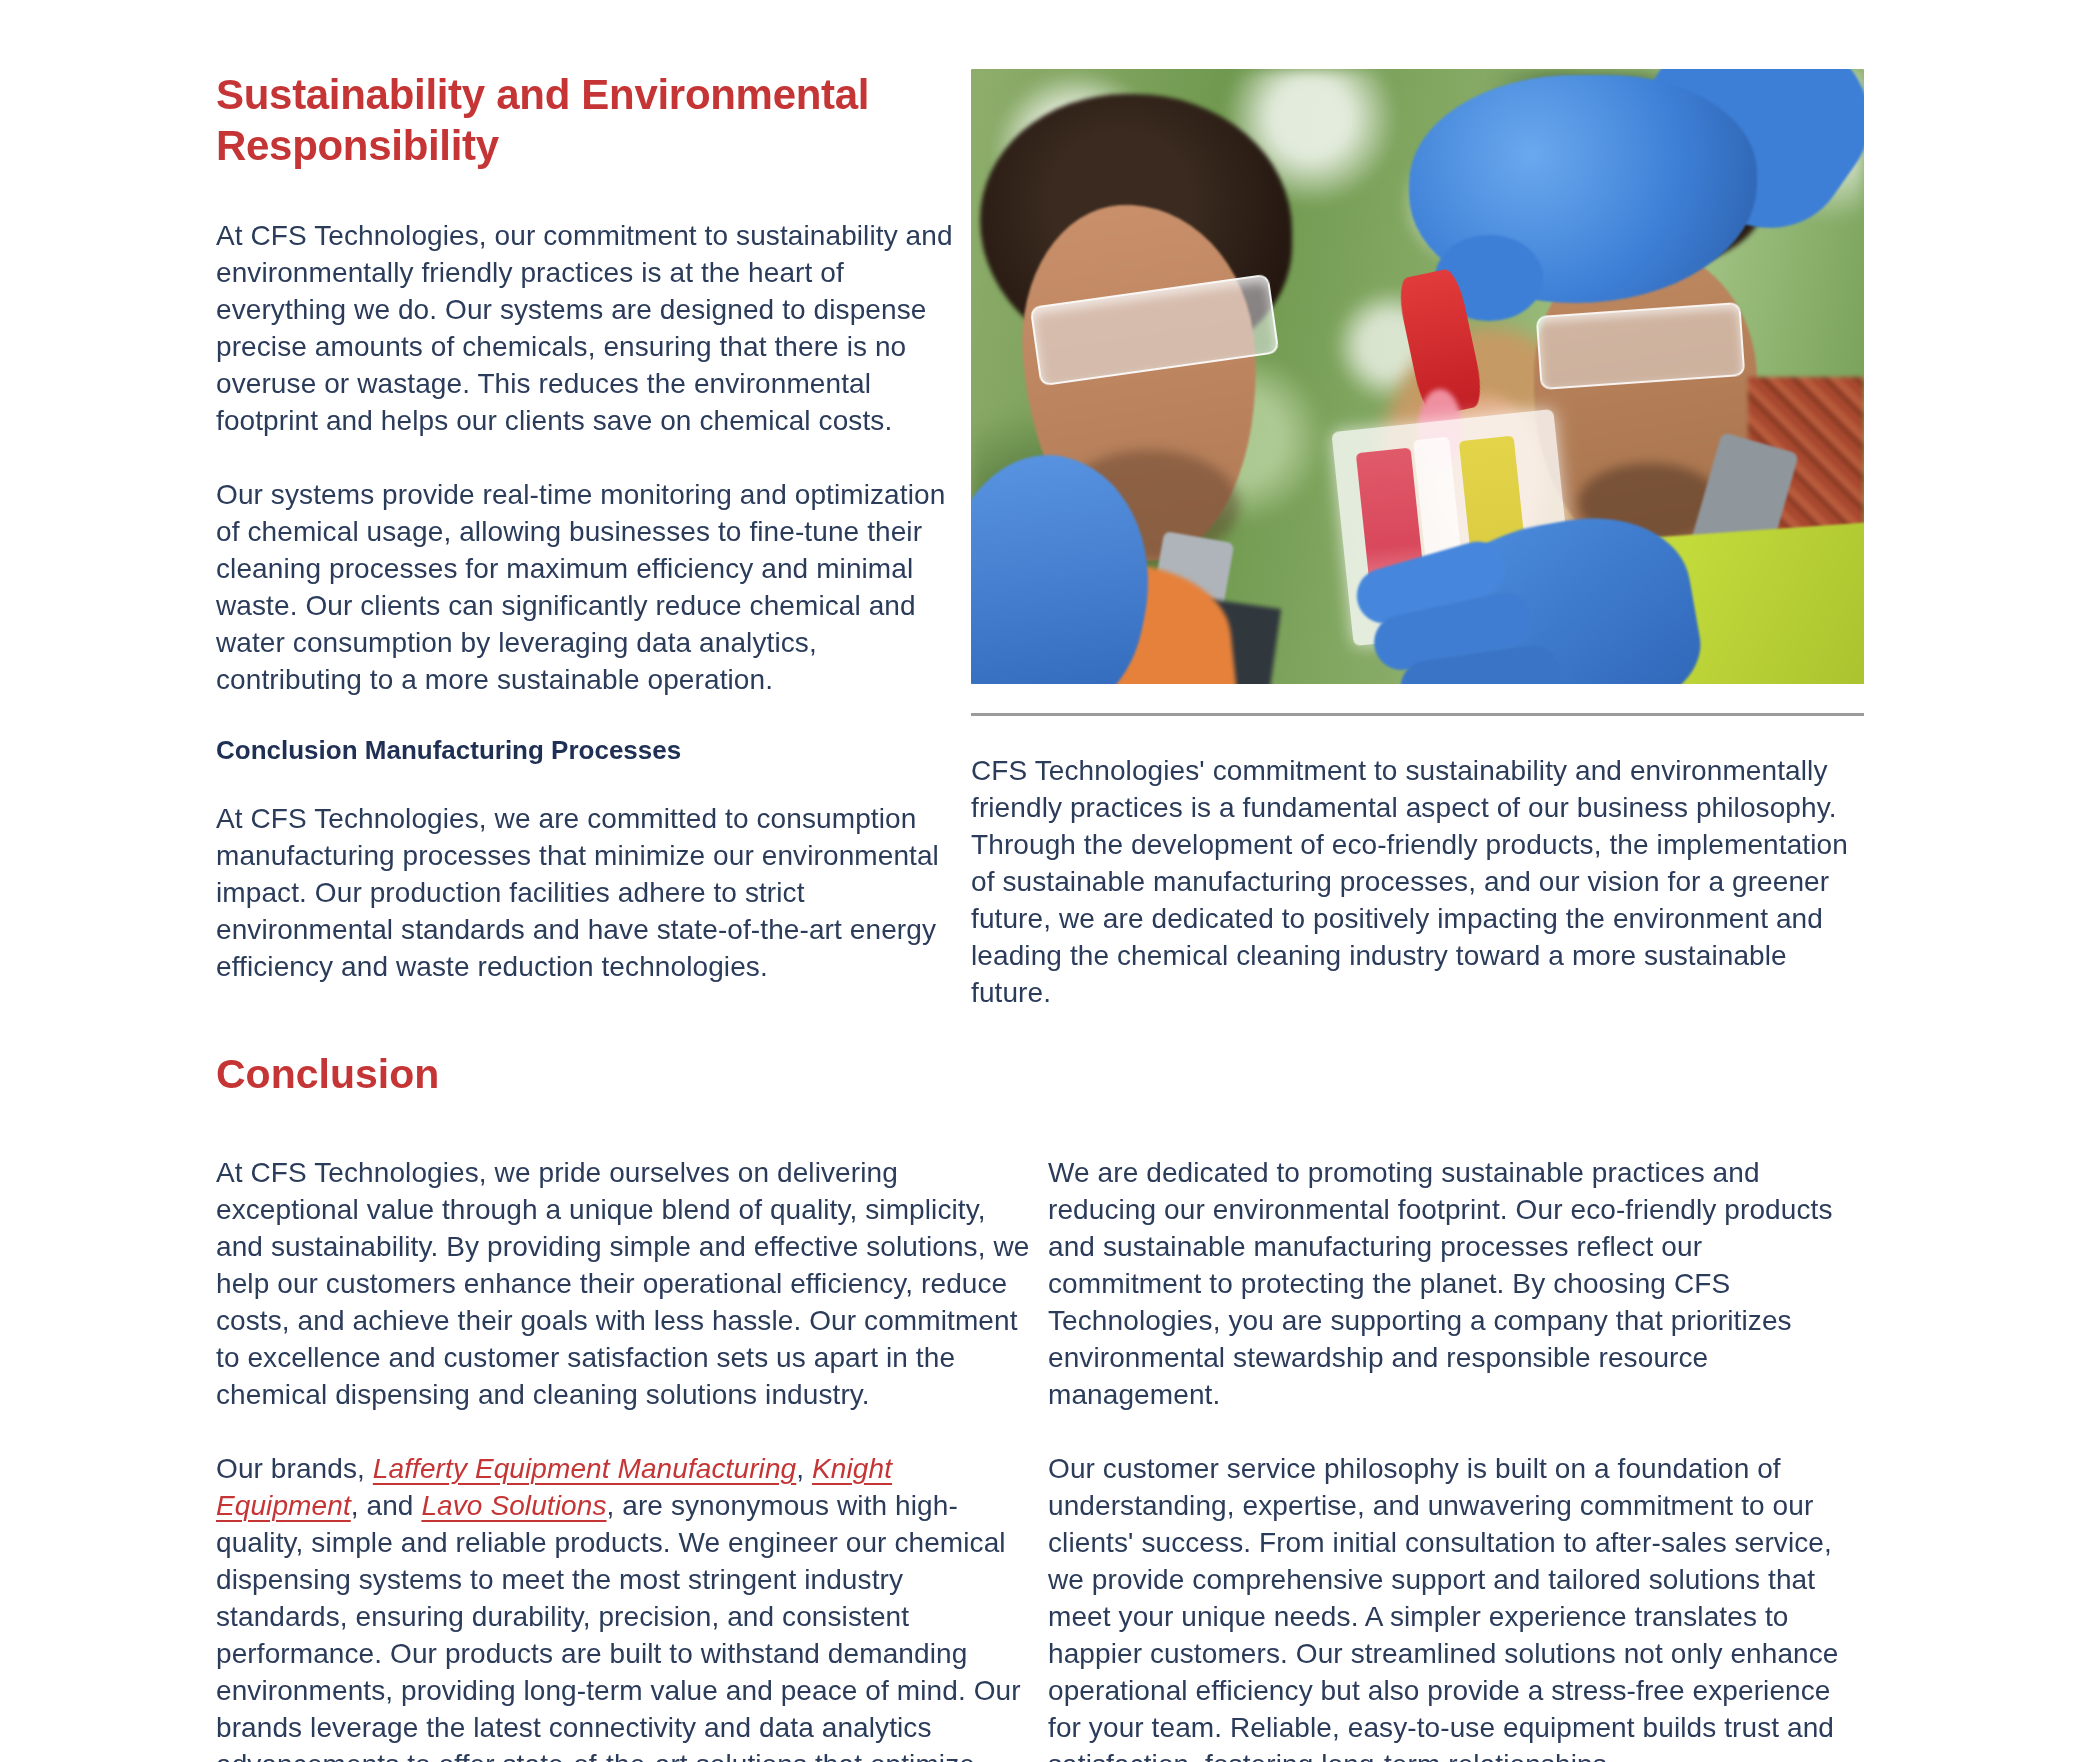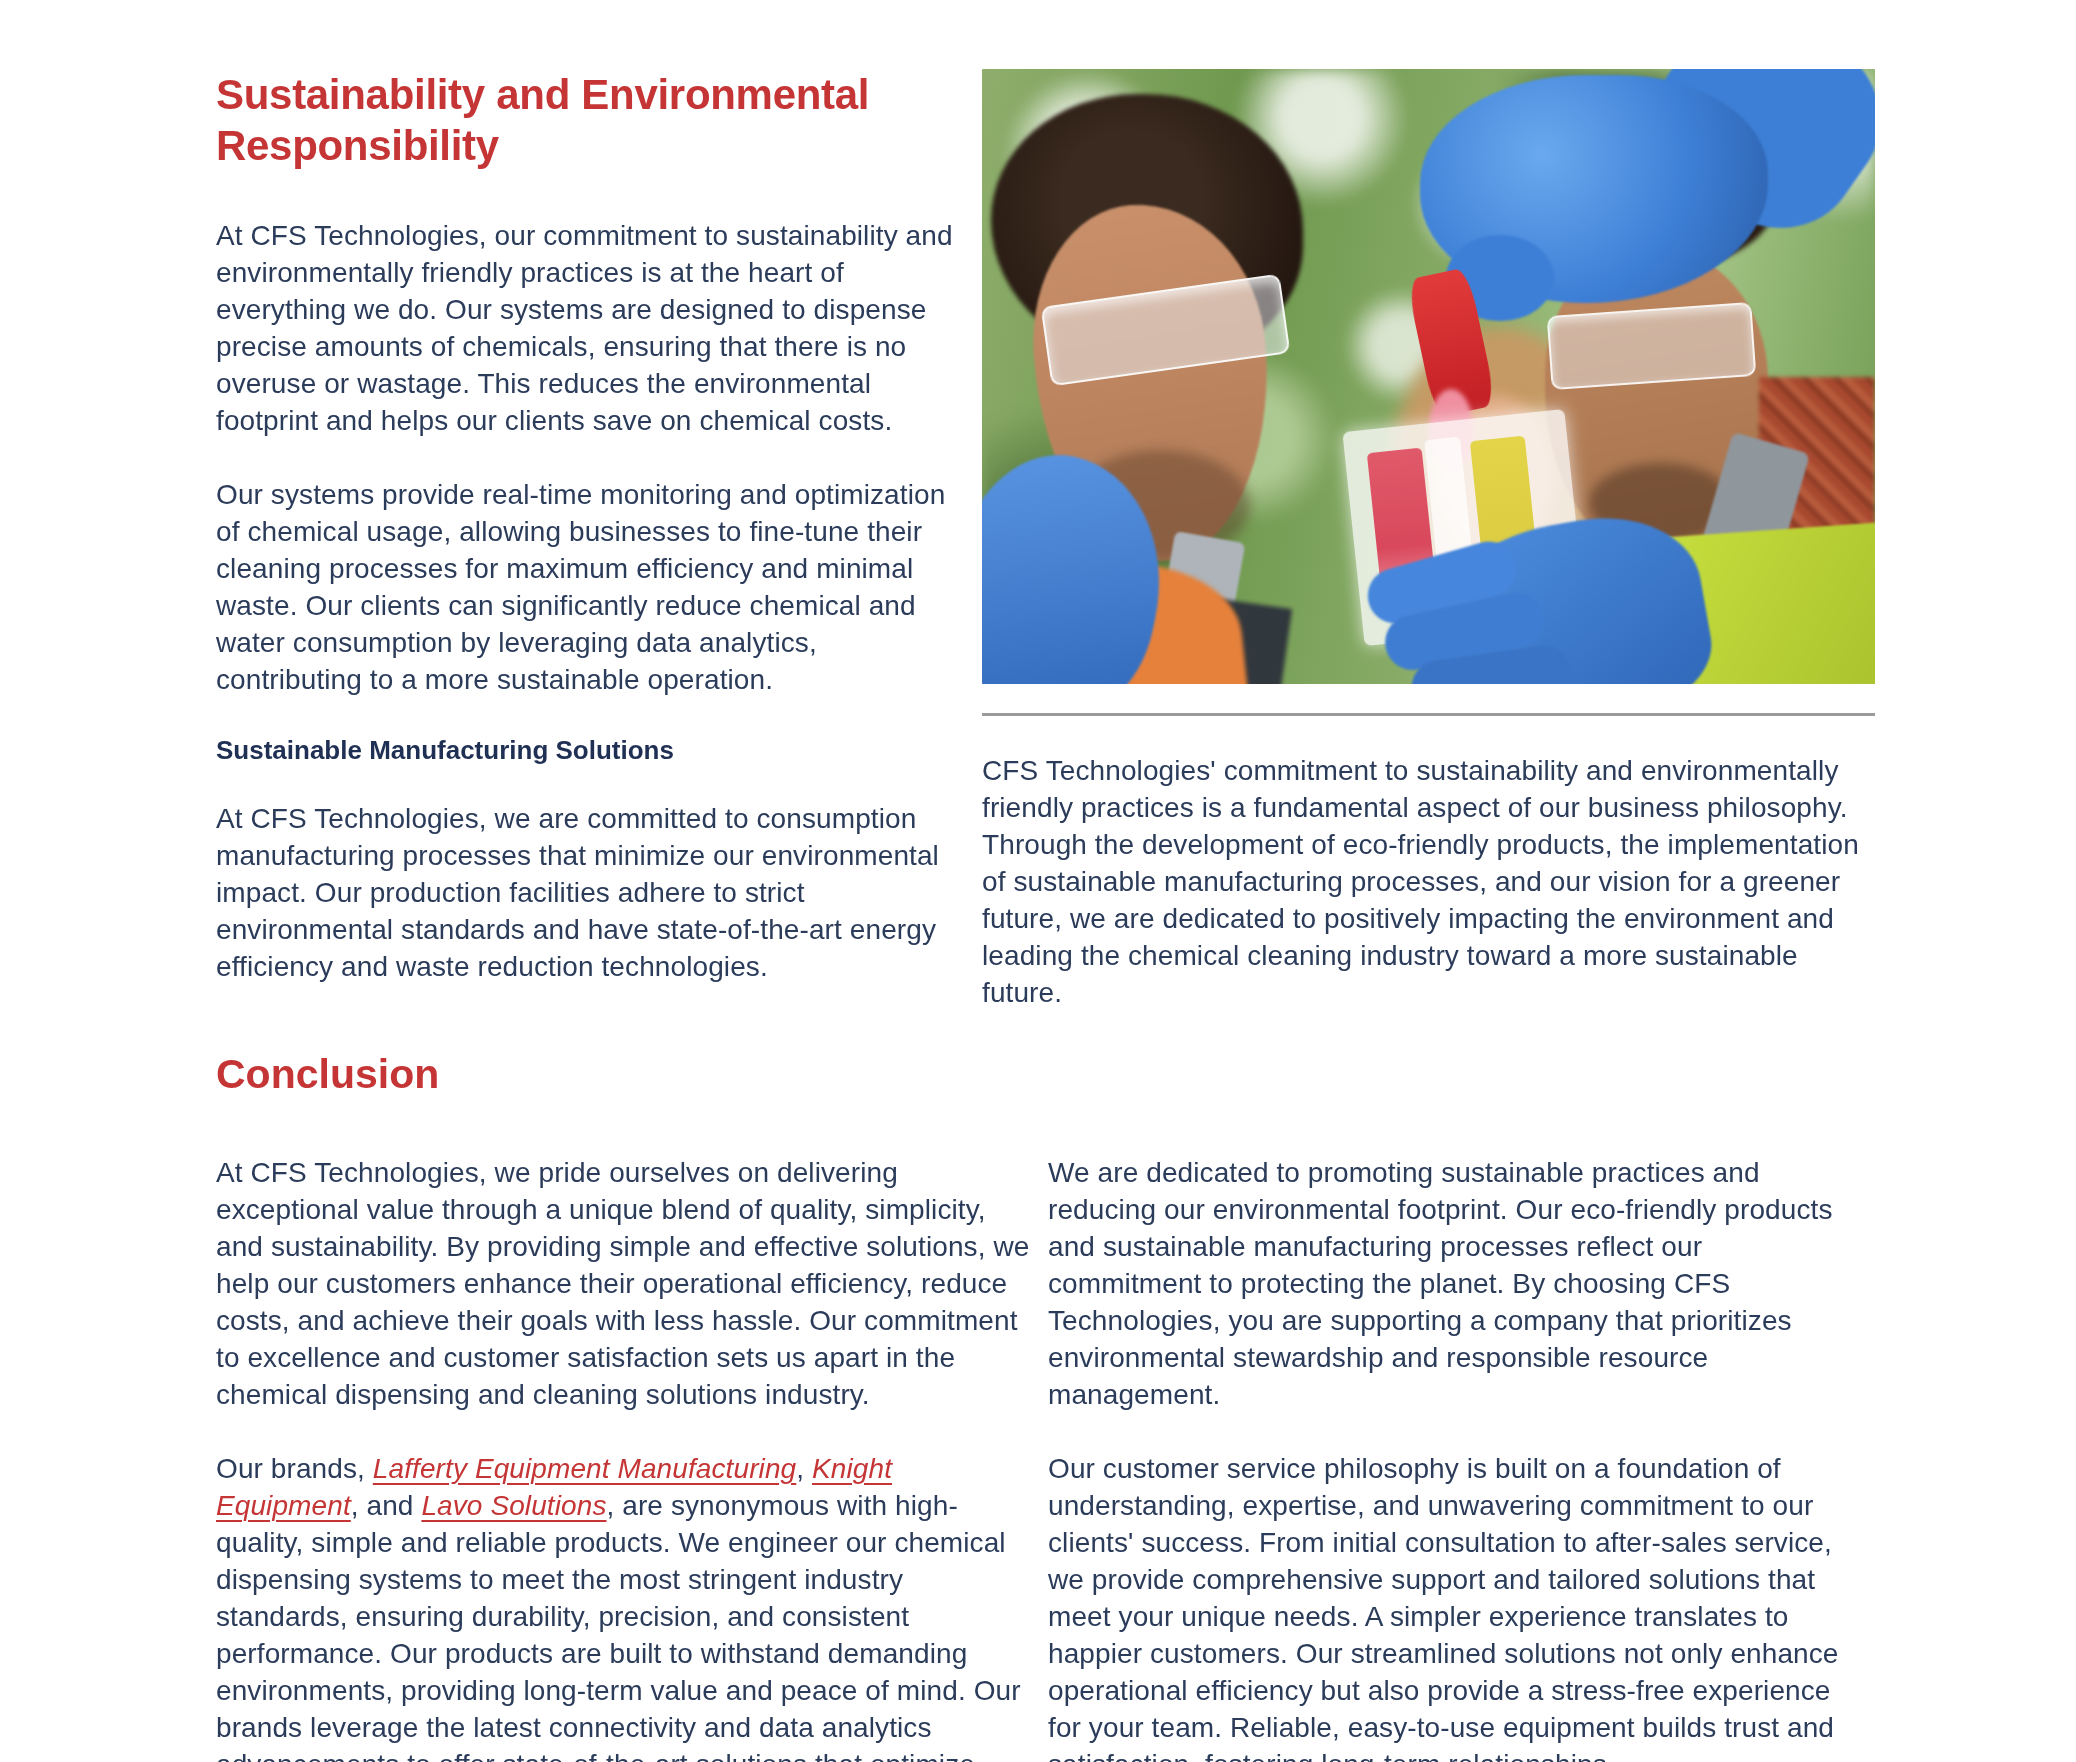--- a/index.html
+++ b/index.html
@@ -42,21 +42,21 @@
   }
   h2{
     font-size:41px;line-height:1.1;font-weight:700;
     color:var(--accent-red);margin:0 0 57px 0;
   }
   h3{
     font-size:26px;line-height:1.2;font-weight:700;
     color:var(--heading-navy);margin:0 0 33px 0;
   }
   .top-section{
-    display:grid;grid-template-columns:739px 893px;column-gap:27px;
+    display:grid;grid-template-columns:739px 893px;column-gap:16px;
     align-items:start;
   }
   .divider{
     border:0;height:3.3px;width:100%;
     background:var(--divider-gray);
     margin:29px 0 36px 0;
   }
   .conclusion-section{margin-top:3.3px;}
   .two-col{
     display:grid;grid-template-columns:814px 814px;column-gap:18px;
@@ -125,21 +125,21 @@
 </head>
 <body>
 
 <main class="page">
 
   <section class="top-section">
     <div class="col-left">
       <h1>Sustainability and Environmental Responsibility</h1>
       <p>At CFS Technologies, our commitment to sustainability and environmentally friendly practices is at the heart of everything we do. Our systems are designed to dispense precise amounts of chemicals, ensuring that there is no overuse or wastage. This reduces the environmental footprint and helps our clients save on chemical costs.</p>
       <p>Our systems provide real-time monitoring and optimization of chemical usage, allowing businesses to fine-tune their cleaning processes for maximum efficiency and minimal waste. Our clients can significantly reduce chemical and water consumption by leveraging data analytics, contributing to a more sustainable operation.</p>
-      <h3>Sustainable Manufacturing Solutions</h3>
+      <h3>Conclusion Manufacturing Processes</h3>
       <p>At CFS Technologies, we are committed to consumption manufacturing processes that minimize our environmental impact. Our production facilities adhere to strict environmental standards and have state-of-the-art energy efficiency and waste reduction technologies.</p>
     </div>
 
     <div class="col-right">
       <figure class="photo">
         <div class="ph bokeh"></div>
         <div class="ph cwoman-hair"></div>
         <div class="ph cwoman-face"></div>
         <div class="ph rman-hair"></div>
         <div class="ph rman-face"></div>

